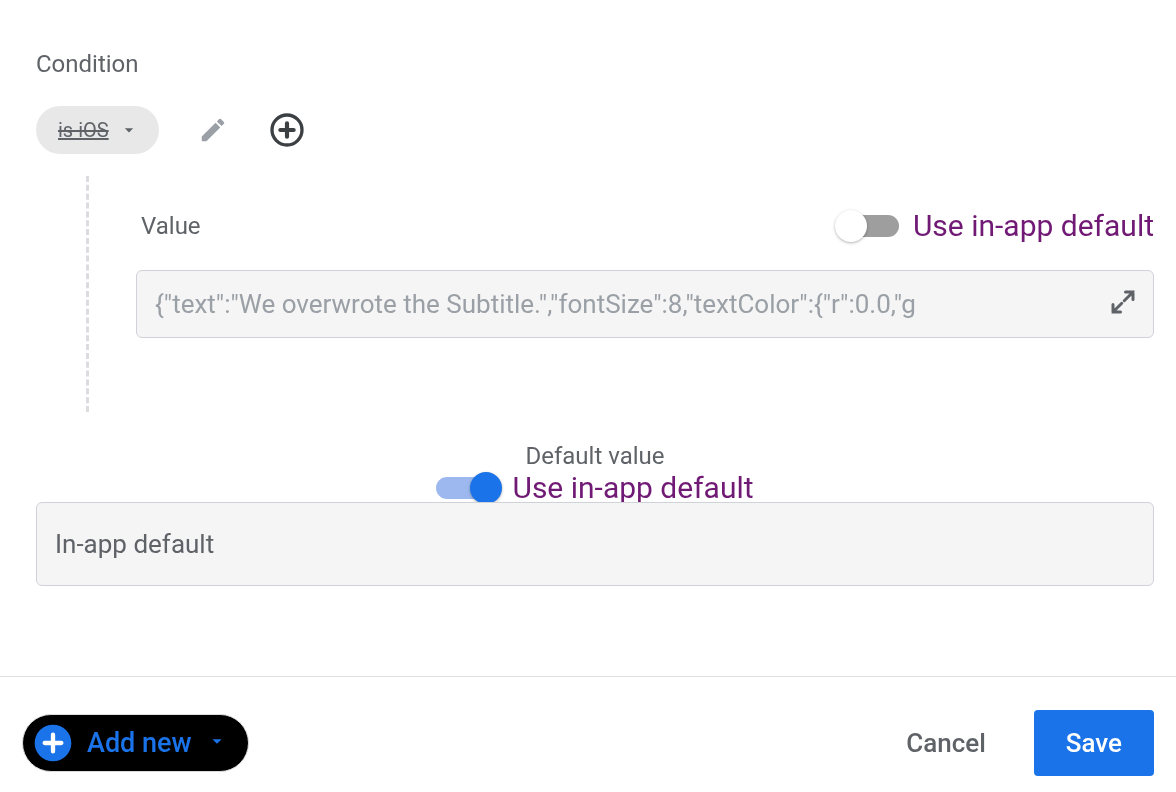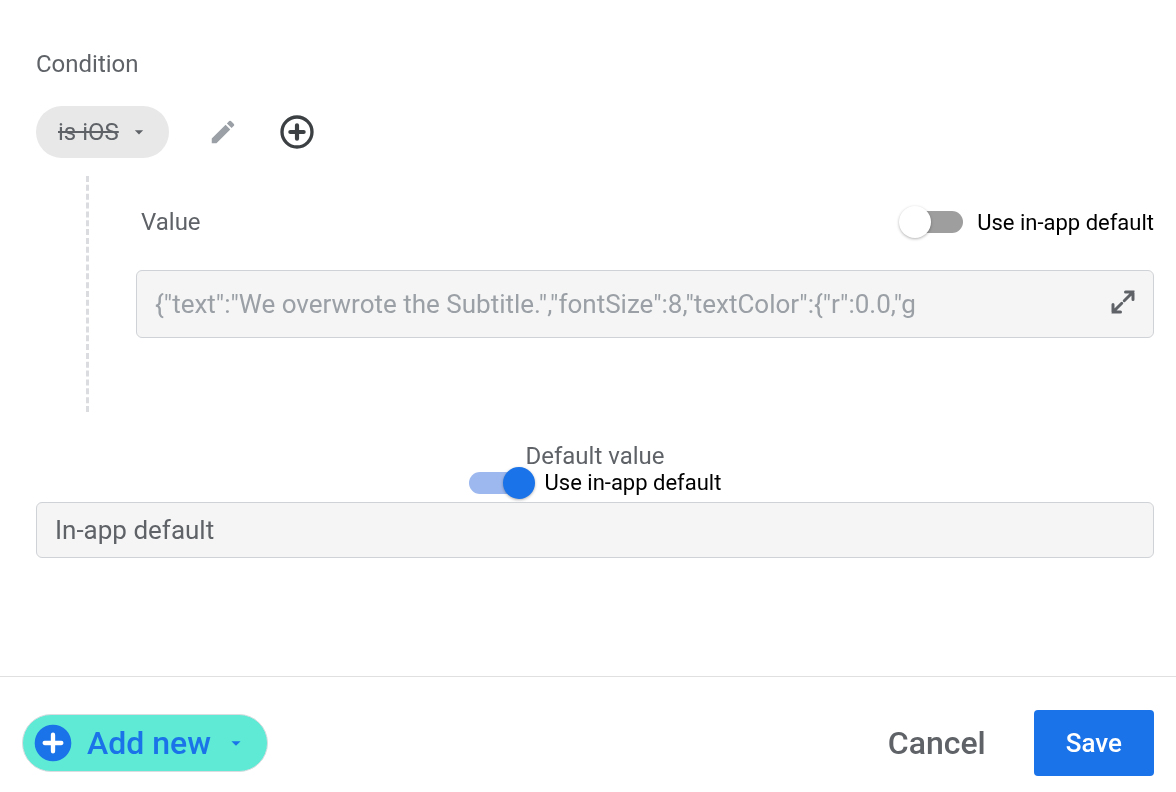--- a/index.html
+++ b/index.html
@@ -42,22 +42,23 @@
     gap: 34px;
   }
   .chip {
     display: inline-flex;
     align-items: center;
     gap: 10px;
     background: #e8e8e8;
     border-radius: 32px;
     padding: 12px 20px 12px 22px;
     color: #5f6368;
-    font-size: 24px;
-    cursor: pointer;
+    font-size: 20px;
+    cursor: pointer;
+    text-decoration: underline;
   }
   .chip .chip-text {
     text-decoration: line-through;
   }
   .chip .caret svg { display: block; }
   .icon-btn {
     width: 40px;
     height: 40px;
     display: inline-flex;
     align-items: center;
@@ -85,22 +86,22 @@
     display: flex;
     align-items: center;
     justify-content: space-between;
   }
   .toggle-wrap {
     display: inline-flex;
     align-items: center;
     gap: 14px;
   }
   .toggle-label {
-    color: #000000;
-    font-size: 22px;
+    color: #701a75;
+    font-size: 30px;
   }
 
   
   .toggle {
     position: relative;
     width: 62px;
     height: 22px;
     border-radius: 20px;
     cursor: pointer;
   }
@@ -169,21 +170,21 @@
   }
 
   .default-input-row {
     position: absolute;
     left: 36px;
     top: 458px;
     right: 22px;
   }
   .default-input {
     width: 100%;
-    height: 56px;
+    height: 84px;
     border: 1.5px solid #cfd2d6;
     border-radius: 6px;
     background: #f5f5f5;
     padding: 0 18px;
     font-size: 26px;
     color: #5f6368;
     font-family: inherit;
   }
 
   
@@ -206,38 +207,38 @@
     align-items: center;
     justify-content: space-between;
   }
   .add-new {
     display: inline-flex;
     align-items: center;
     gap: 14px;
     border: 1.5px solid #dadce0;
     border-radius: 34px;
     padding: 8px 20px 8px 10px;
-    font-size: 32px;
+    font-size: 27px;
     color: #1a73e8;
     font-weight: 500;
     cursor: pointer;
-    background: #5eead4;
+    background: #000000;
   }
   .add-new .plus-circle {
     width: 40px; height: 40px;
   }
   .add-new .caret-down svg path { fill: #1a73e8; }
 
   .footer-right {
     display: inline-flex;
     align-items: center;
     gap: 40px;
   }
   .btn-text {
-    font-size: 32px;
+    font-size: 26px;
     color: #5f6368;
     font-weight: 500;
     cursor: pointer;
     padding: 10px 8px;
     background: none;
     border: none;
     font-family: inherit;
   }
   .btn-primary {
     font-size: 26px;

